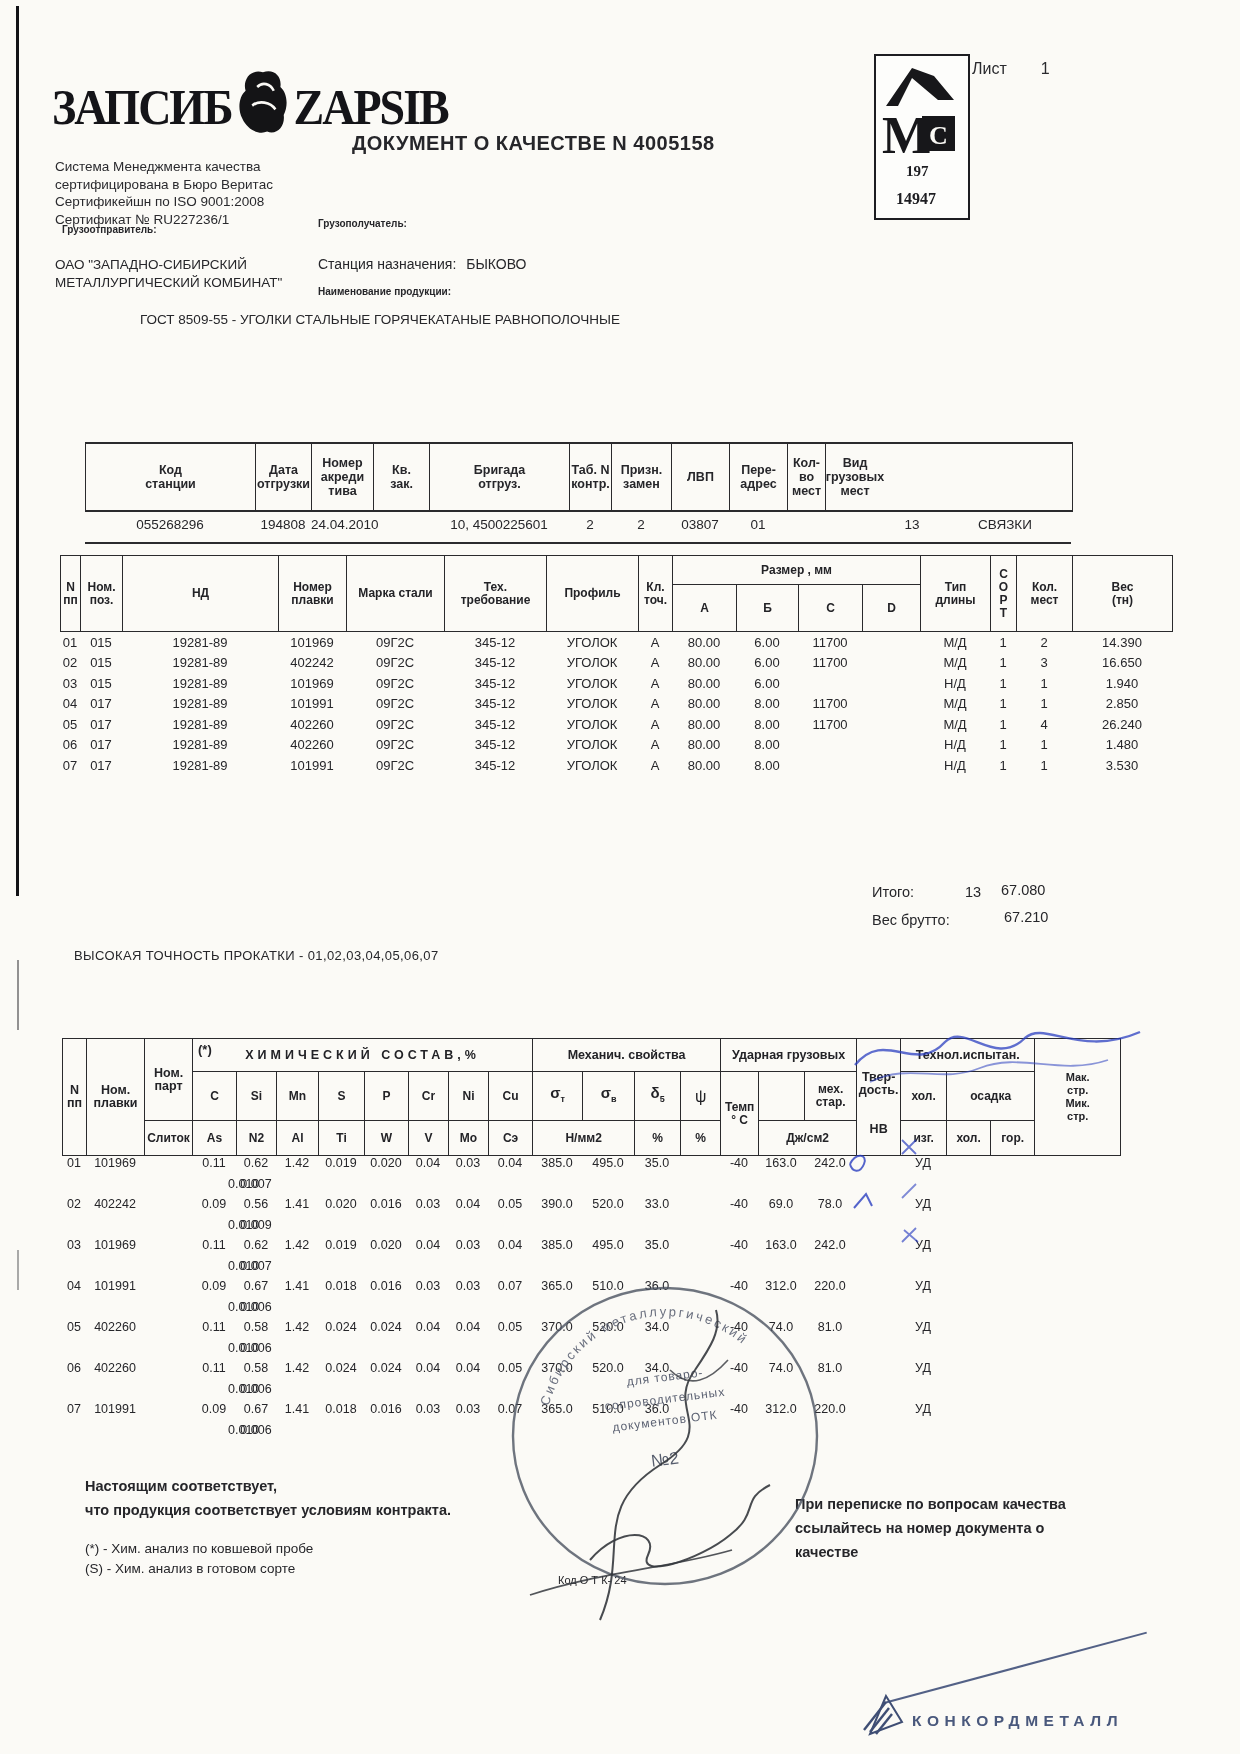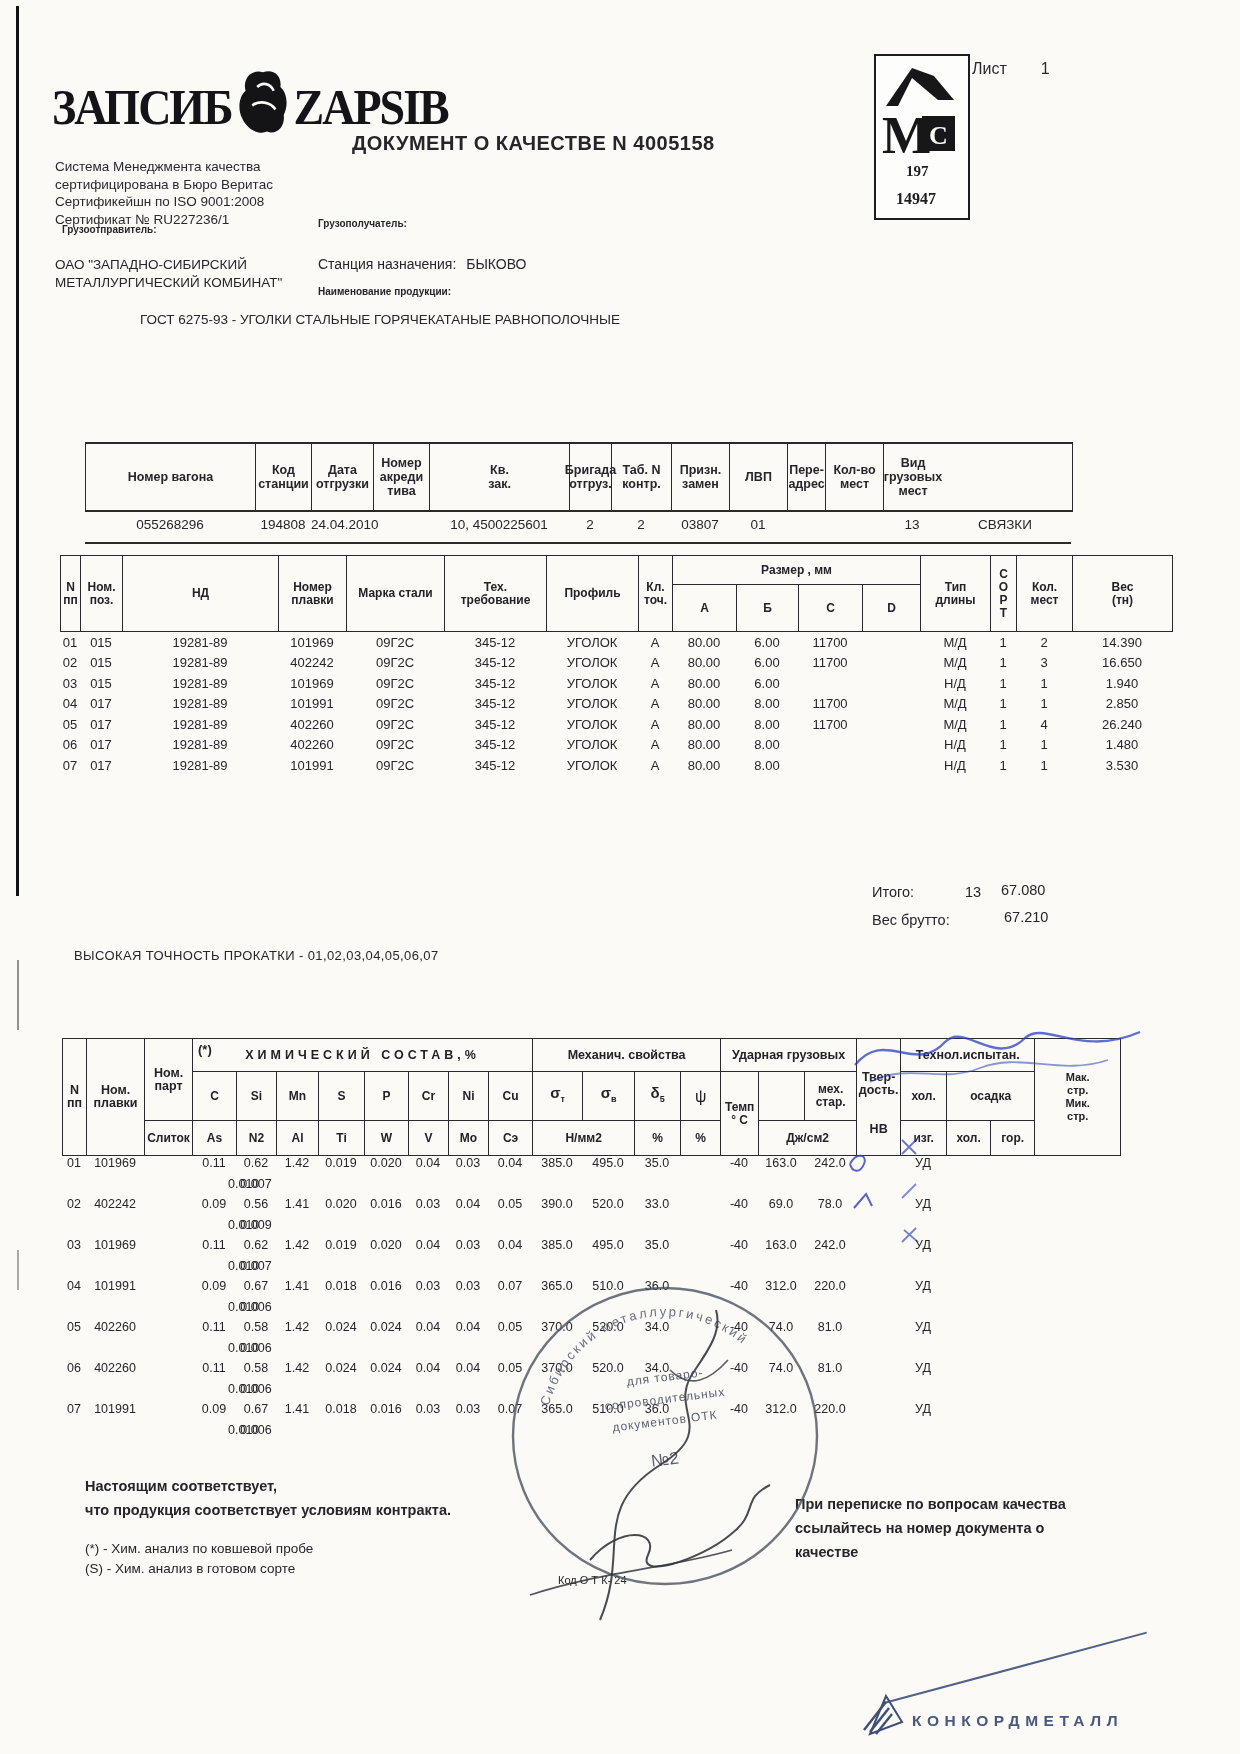--- a/index.html
+++ b/index.html
@@ -118,25 +118,24 @@
 <div class="abs txt13" style="left:55px;top:256px;">
   <div>ОАО "ЗАПАДНО-СИБИРСКИЙ</div>
   <div>МЕТАЛЛУРГИЧЕСКИЙ КОМБИНАТ"</div>
 </div>
 <div class="abs label15" style="left:318px;top:218px;">Грузополучатель:</div>
 <div class="abs" style="left:318px;top:256px;font-size:14px;">
   <span class="b">Станция назначения:</span>
   <span style="margin-left:6px;">БЫКОВО</span>
 </div>
 <div class="abs label15" style="left:318px;top:286px;">Наименование   продукции:</div>
-<div class="abs" style="left:140px;top:312px;font-size:13.5px;">ГОСТ 6275-93  -  УГОЛКИ СТАЛЬНЫЕ ГОРЯЧЕКАТАНЫЕ РАВНОПОЛОЧНЫЕ</div>
+<div class="abs" style="left:140px;top:312px;font-size:13.5px;">ГОСТ 8509-55  -  УГОЛКИ СТАЛЬНЫЕ ГОРЯЧЕКАТАНЫЕ РАВНОПОЛОЧНЫЕ</div>
 
 <div class="abs wagon-head">
 
-<div class="wh-cell">Номер вагона</div>
     <div class="wh-cell">Код
 станции</div>
     <div class="wh-cell">Дата
 отгрузки</div>
     <div class="wh-cell">Номер
 акреди
 тива</div>
     <div class="wh-cell">Кв.
 зак.</div>
     <div class="wh-cell">Бригада

